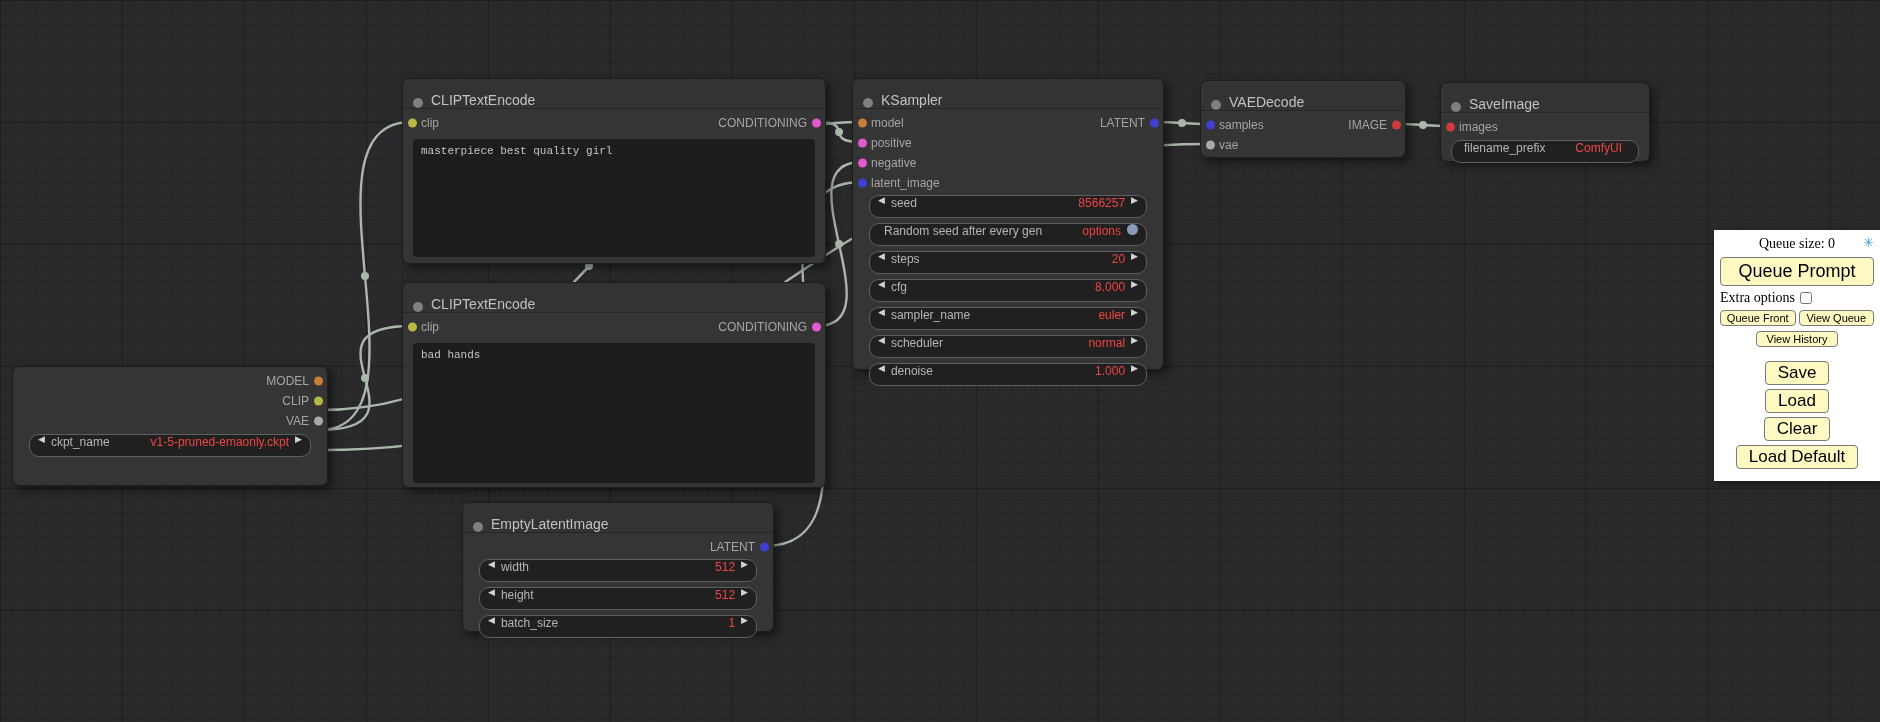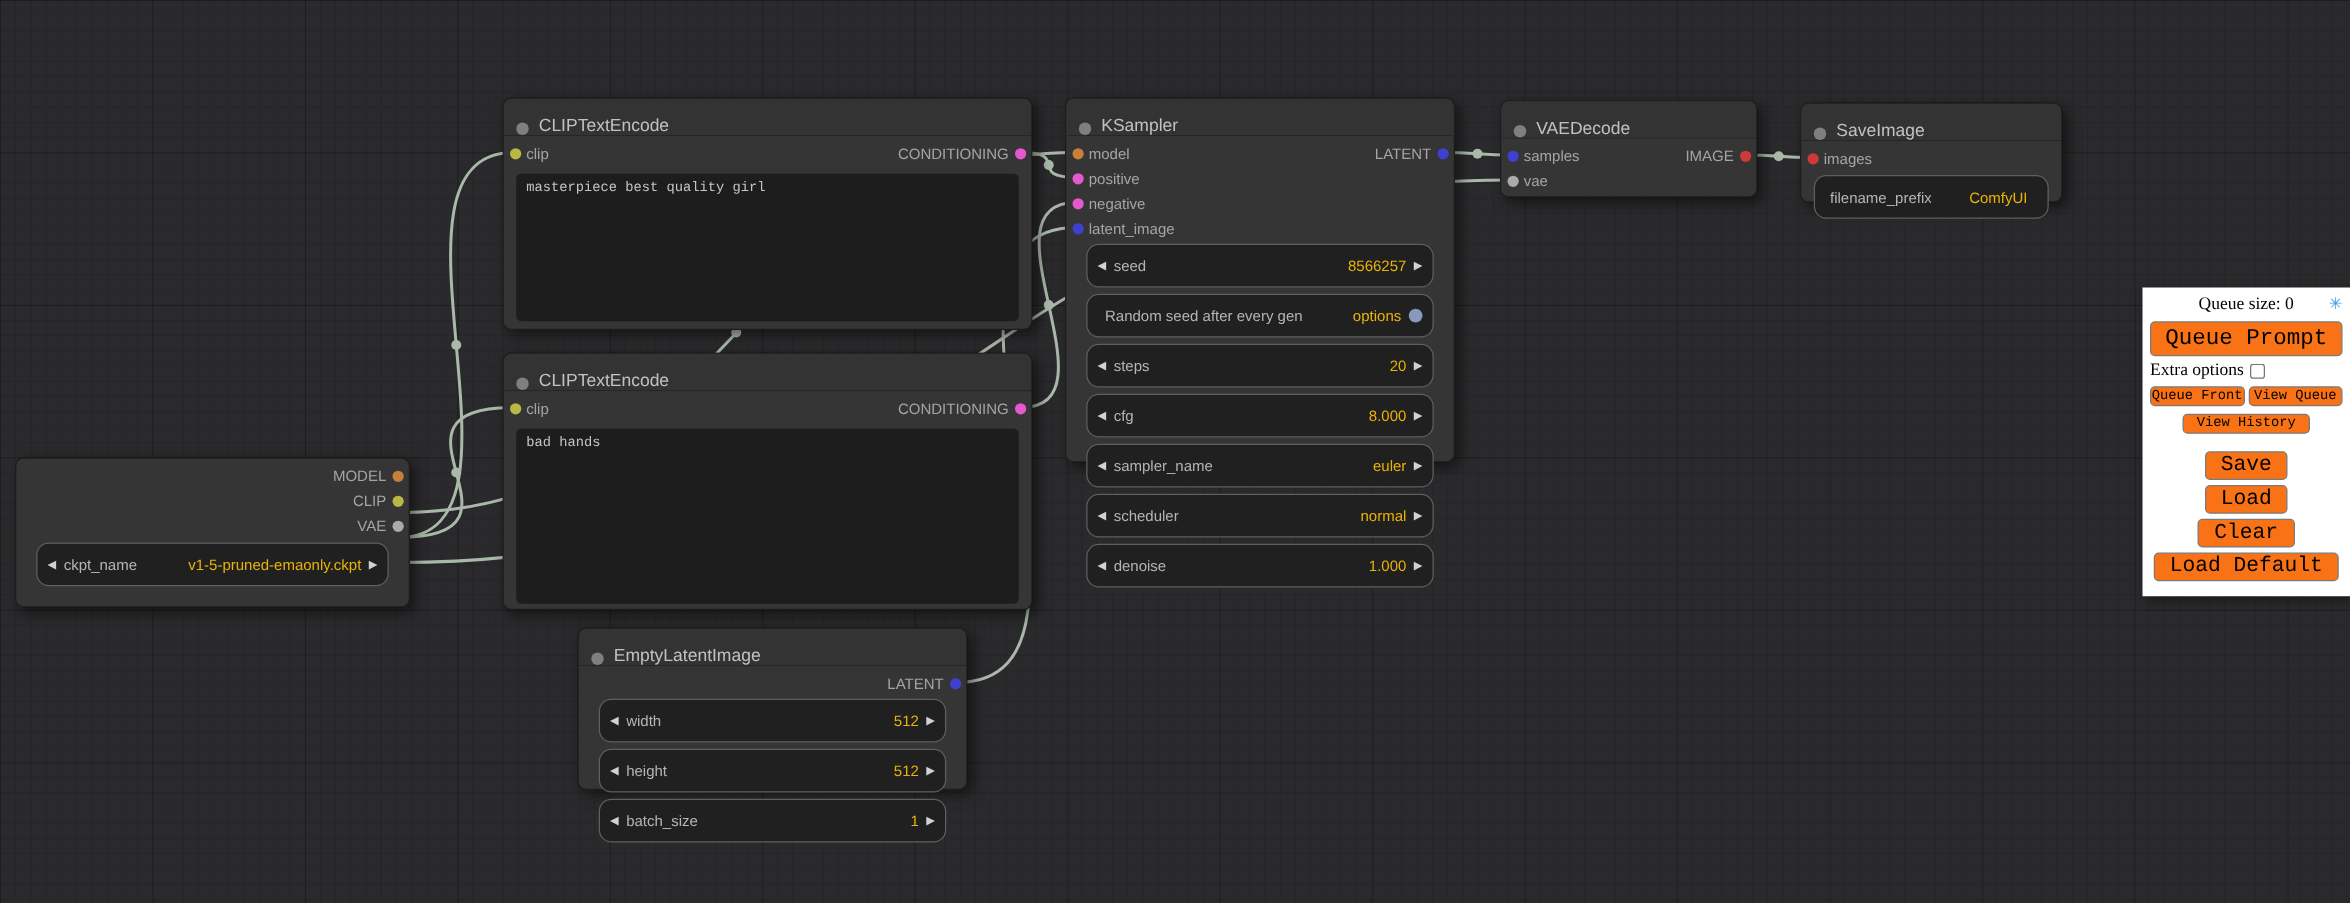--- a/index.html
+++ b/index.html
@@ -31,40 +31,40 @@
   .port{position:absolute;top:50%;transform:translateY(-50%);width:9px;height:9px;border-radius:50%;background:#888}
   .port.in{left:4.5px}
   .port.out{right:4.5px}
   .p-model{background:var(--c-model)}
   .p-clip{background:var(--c-clip)}
   .p-vae{background:var(--c-vae)}
   .p-cond{background:var(--c-conditioning)}
   .p-latent{background:var(--c-latent)}
   .p-image{background:var(--c-image)}
 
-  .widget{display:flex;align-items:center;gap:6px;height:35px;background:#202020;
+  .widget{display:flex;gap:6px;height:23px;background:#202020;
     border:1px solid #5f5f5f;border-radius:10px;margin:0 16px 5px;padding:0 8px;
     font-size:12px;white-space:nowrap}
   .warr{color:#d2d2d2;font-size:9px;line-height:1;flex:0 0 auto}
   .wlabel{color:#b5b5b5;overflow:hidden}
-  .wvalue{margin-left:auto;color:#eab308}
+  .wvalue{margin-left:auto;color:#ef4444}
   .toggle{width:11px;height:11px;border-radius:50%;background:var(--c-toggle,#8899bb);flex:0 0 auto}
 
   .textbox{margin:6px 10px 0;background:#1d1d1d;border-radius:4px;padding:6px 8px;
     font-family:Liberation Mono, monospace;font-size:11px;
     color:#c4c4c4;white-space:pre-wrap;overflow:hidden}
 
   .menu{position:absolute;left:1714px;top:230px;width:166px;background:#ffffff;
     color:#000;text-align:center;padding:4px 6px 8px;
     font-family:"Liberation Serif","DejaVu Serif",serif;
     box-shadow:3px 3px 8px rgba(0,0,0,.45)}
   .qsize{position:relative;font-size:14px;padding:2px 0 3px}
   .gear{position:absolute;right:0;top:1px;font-size:13px;color:var(--c-accent_blue,#3f9fe8);cursor:pointer}
-  .menu button{font-family:Liberation Mono, monospace;
-    background:#f97316;border:1px solid #7a7a7a;border-radius:4px;color:#000;cursor:pointer}
+  .menu button{font-family:Liberation Sans, sans-serif;
+    background:#fef9c3;border:1px solid #7a7a7a;border-radius:4px;color:#000;cursor:pointer}
   .qprompt{display:block;width:100%;font-size:18px;padding:3px 0;margin:2px 0 4px}
   .extra{display:flex;align-items:center;justify-content:flex-start;gap:5px;font-size:14px;margin:2px 0 4px}
   .extra input{width:12px;height:12px}
   .btnrow{display:flex;justify-content:center;gap:3px;margin-bottom:3px}
   .btnrow button{flex:1;font-size:11px;padding:1px 0}
   .vh{display:inline-block;font-size:11px;padding:1px 10px;margin-bottom:10px}
   .big{display:block;margin:4px auto;font-size:17px;padding:1px 12px}
 </style>
 </head>
 <body>

